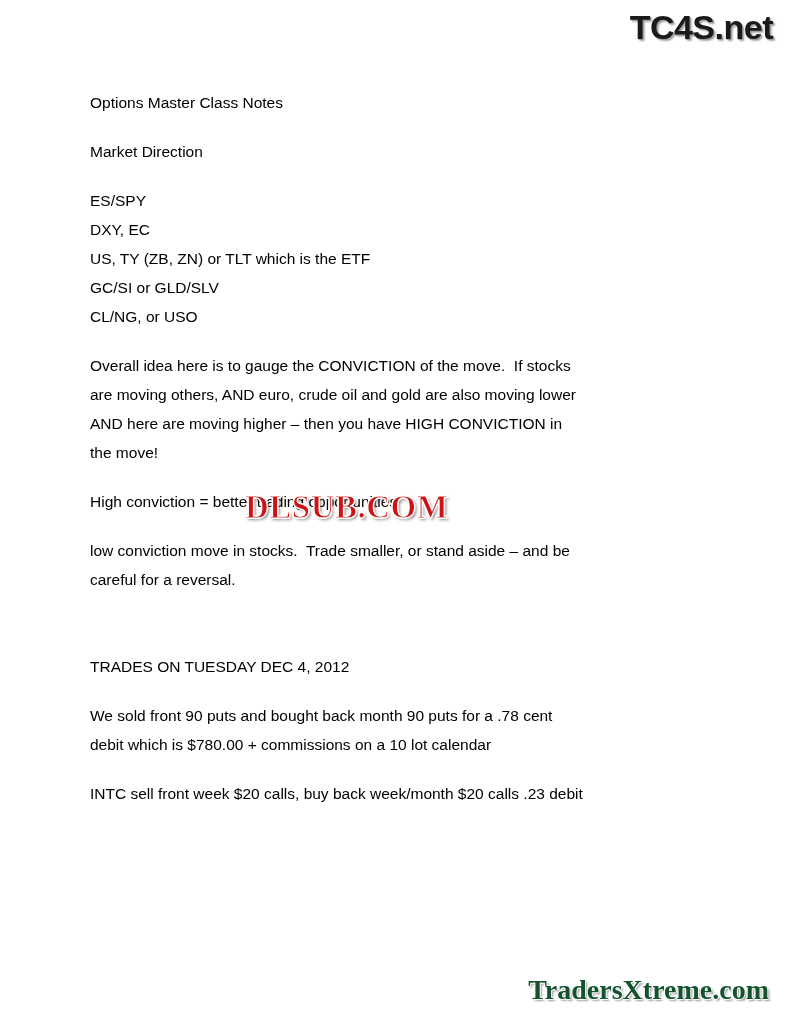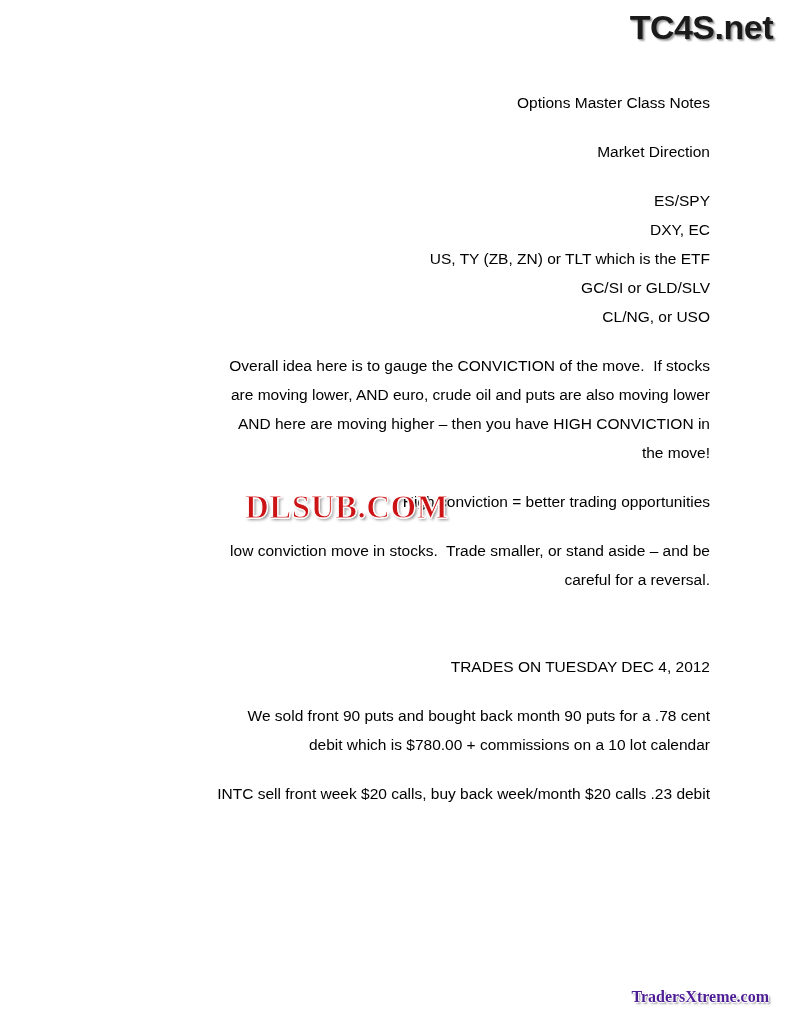--- a/index.html
+++ b/index.html
@@ -40,21 +40,20 @@
 
   
   .doc {
     position: absolute;
     left: 90px;
     top: 88px;
     width: 620px;
     font-size: 15.5px;
     line-height: 29px;
     color: #000000;
-    text-align: right;
   }
 
   .para {
     margin: 0 0 20px 0;
   }
   .line {
     display: block;
     white-space: pre-wrap;
   }
   .spacer-lg {
@@ -78,22 +77,22 @@
     white-space: nowrap;
   }
 
   
   .brand-bottom {
     position: absolute;
     bottom: 18px;
     right: 22px;
     font-family: "Liberation Serif", serif;
     font-weight: bold;
-    font-size: 16px;
-    color: #4c1d95;
+    font-size: 28px;
+    color: #14532d;
     text-shadow:
       1px 0 0 #fff, -1px 0 0 #fff, 0 1px 0 #fff, 0 -1px 0 #fff,
       2px 2px 2px rgba(0,0,0,0.4);
     white-space: nowrap;
   }
 </style>
 </head>
 <body>
 
 <div class="page">
@@ -109,21 +108,21 @@
     <p class="para">
       <span class="line">ES/SPY</span>
       <span class="line">DXY, EC</span>
       <span class="line">US, TY (ZB, ZN) or TLT which is the ETF</span>
       <span class="line">GC/SI or GLD/SLV</span>
       <span class="line">CL/NG, or USO</span>
     </p>
 
     <p class="para">
       <span class="line">Overall idea here is to gauge the CONVICTION of the move.  If stocks</span>
-      <span class="line">are moving lower, AND euro, crude oil and puts are also moving lower</span>
+      <span class="line">are moving others, AND euro, crude oil and gold are also moving lower</span>
       <span class="line">AND here are moving higher – then you have HIGH CONVICTION in</span>
       <span class="line">the move!</span>
     </p>
 
     <p class="para">High conviction = better trading opportunities</p>
 
     <p class="para">
       <span class="line">low conviction move in stocks.  Trade smaller, or stand aside – and be</span>
       <span class="line">careful for a reversal.</span>
     </p>

